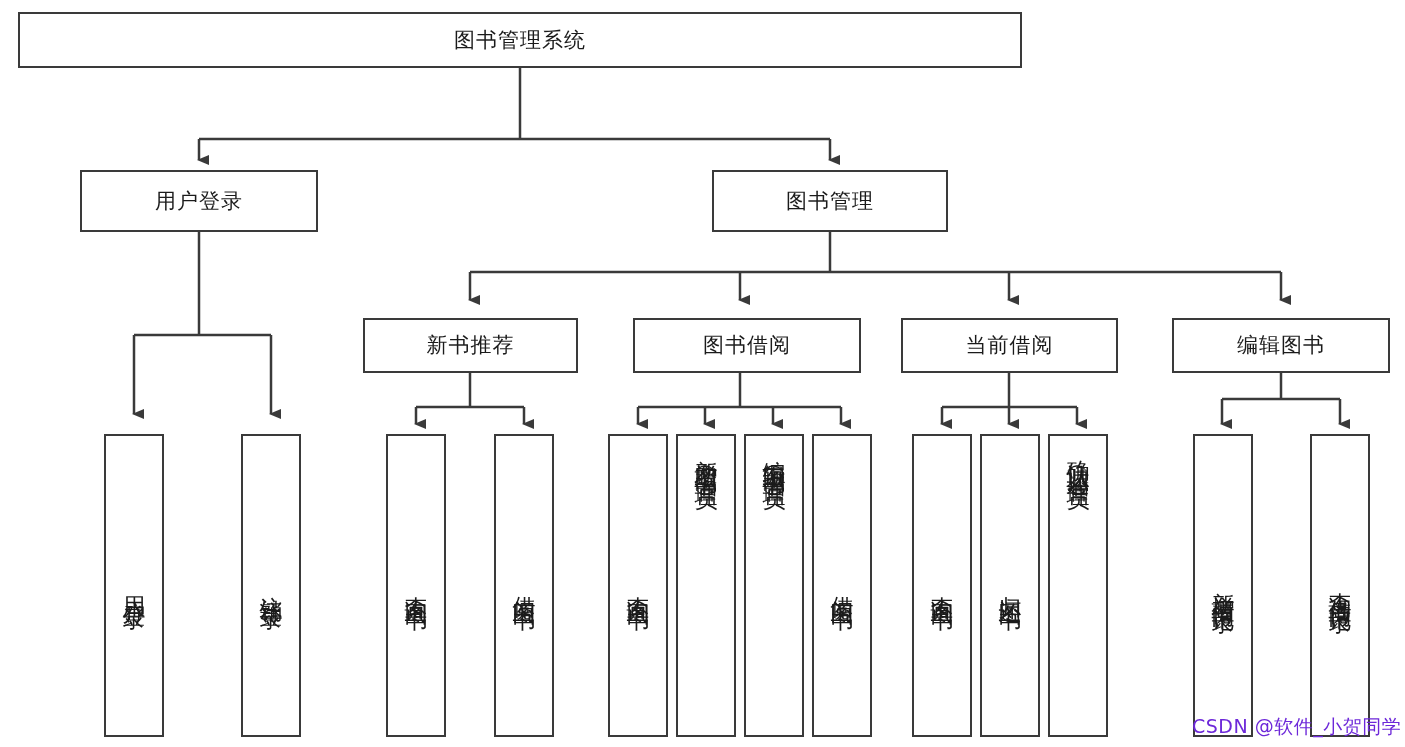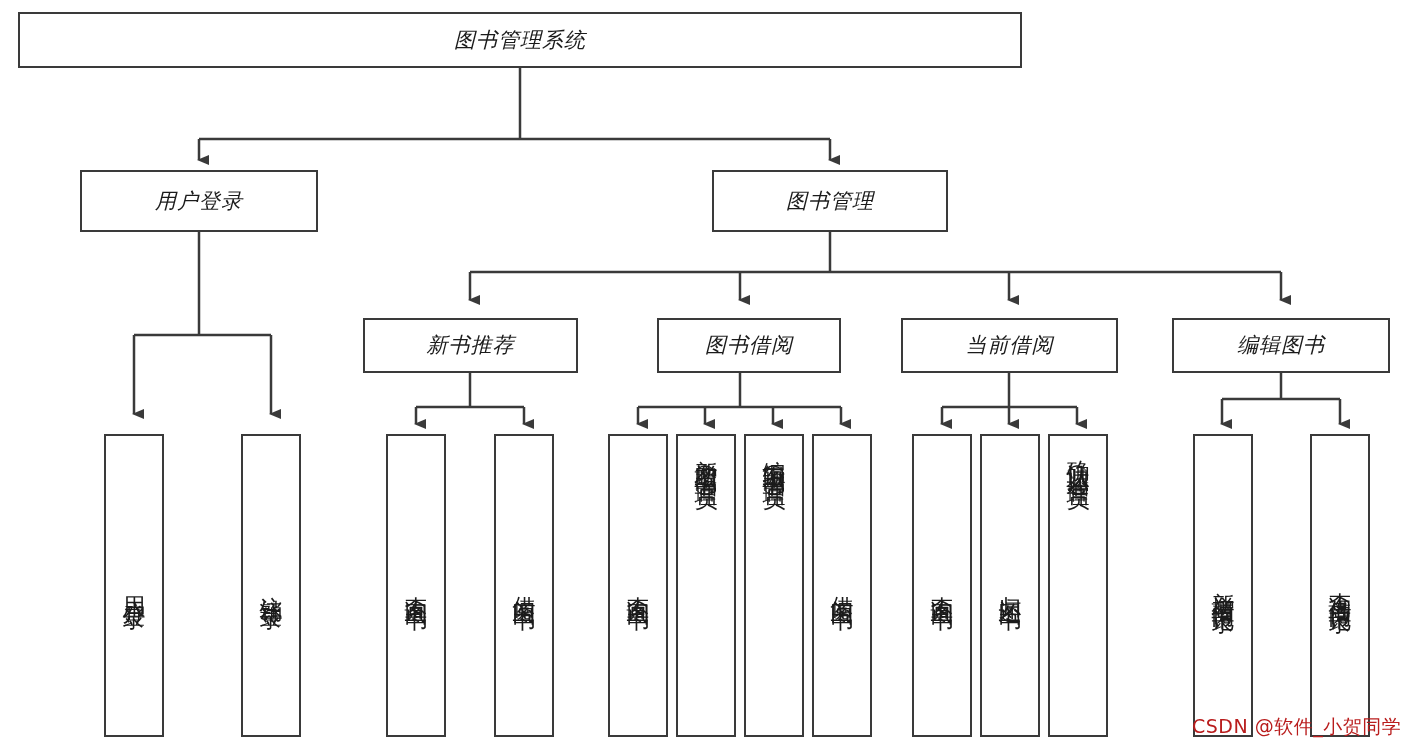--- a/index.html
+++ b/index.html
@@ -31,21 +31,20 @@
   .node .lbl{
     display:block;
     text-align:center;
     line-height:1.15;
     white-space:nowrap;
   }
   
   .node.h .lbl{
     font-size:21px;
     letter-spacing:1px;
-    font-style:italic;
   }
   .node.root .lbl{ font-size:21px; }
 
   
   .node.v{
     align-items:flex-start;
     justify-content:center;
     padding-top:0;
   }
   .node.v .lbl{
@@ -57,21 +56,21 @@
     white-space:nowrap;
     margin:0 auto;
   }
   .node.v.center{ align-items:center; }
   .node.v.top{ align-items:flex-start; }
   .node.v.top .lbl{ padding-top:6px; }
 
   .watermark{
     position:absolute;
     font-size:19px;
-    color:#b91c1c;
+    color:#6d28d9;
     white-space:nowrap;
     letter-spacing:0.5px;
     user-select:none;
   }
 </style>
 </head>
 <body>
 
 <div id="canvas">
 
@@ -133,21 +132,21 @@
   <div class="node h" style="left:80px; top:170px; width:238px; height:62px;">
     <span class="lbl">用户登录</span>
   </div>
   <div class="node h" style="left:363px; top:318px; width:215px; height:55px;">
     <span class="lbl">新书推荐</span>
   </div>
 
   <div class="node h" style="left:712px; top:170px; width:236px; height:62px;">
     <span class="lbl">图书管理</span>
   </div>
-  <div class="node h" style="left:633px; top:318px; width:184px; height:55px;margin-left:24px;">
+  <div class="node h" style="left:633px; top:318px; width:228px; height:55px;">
     <span class="lbl">图书借阅</span>
   </div>
   <div class="node h" style="left:901px; top:318px; width:217px; height:55px;">
     <span class="lbl">当前借阅</span>
   </div>
   <div class="node h" style="left:1172px; top:318px; width:218px; height:55px;">
     <span class="lbl">编辑图书</span>
   </div>
 
   <div class="node v center" style="left:104px; top:434px; width:60px; height:303px;">

